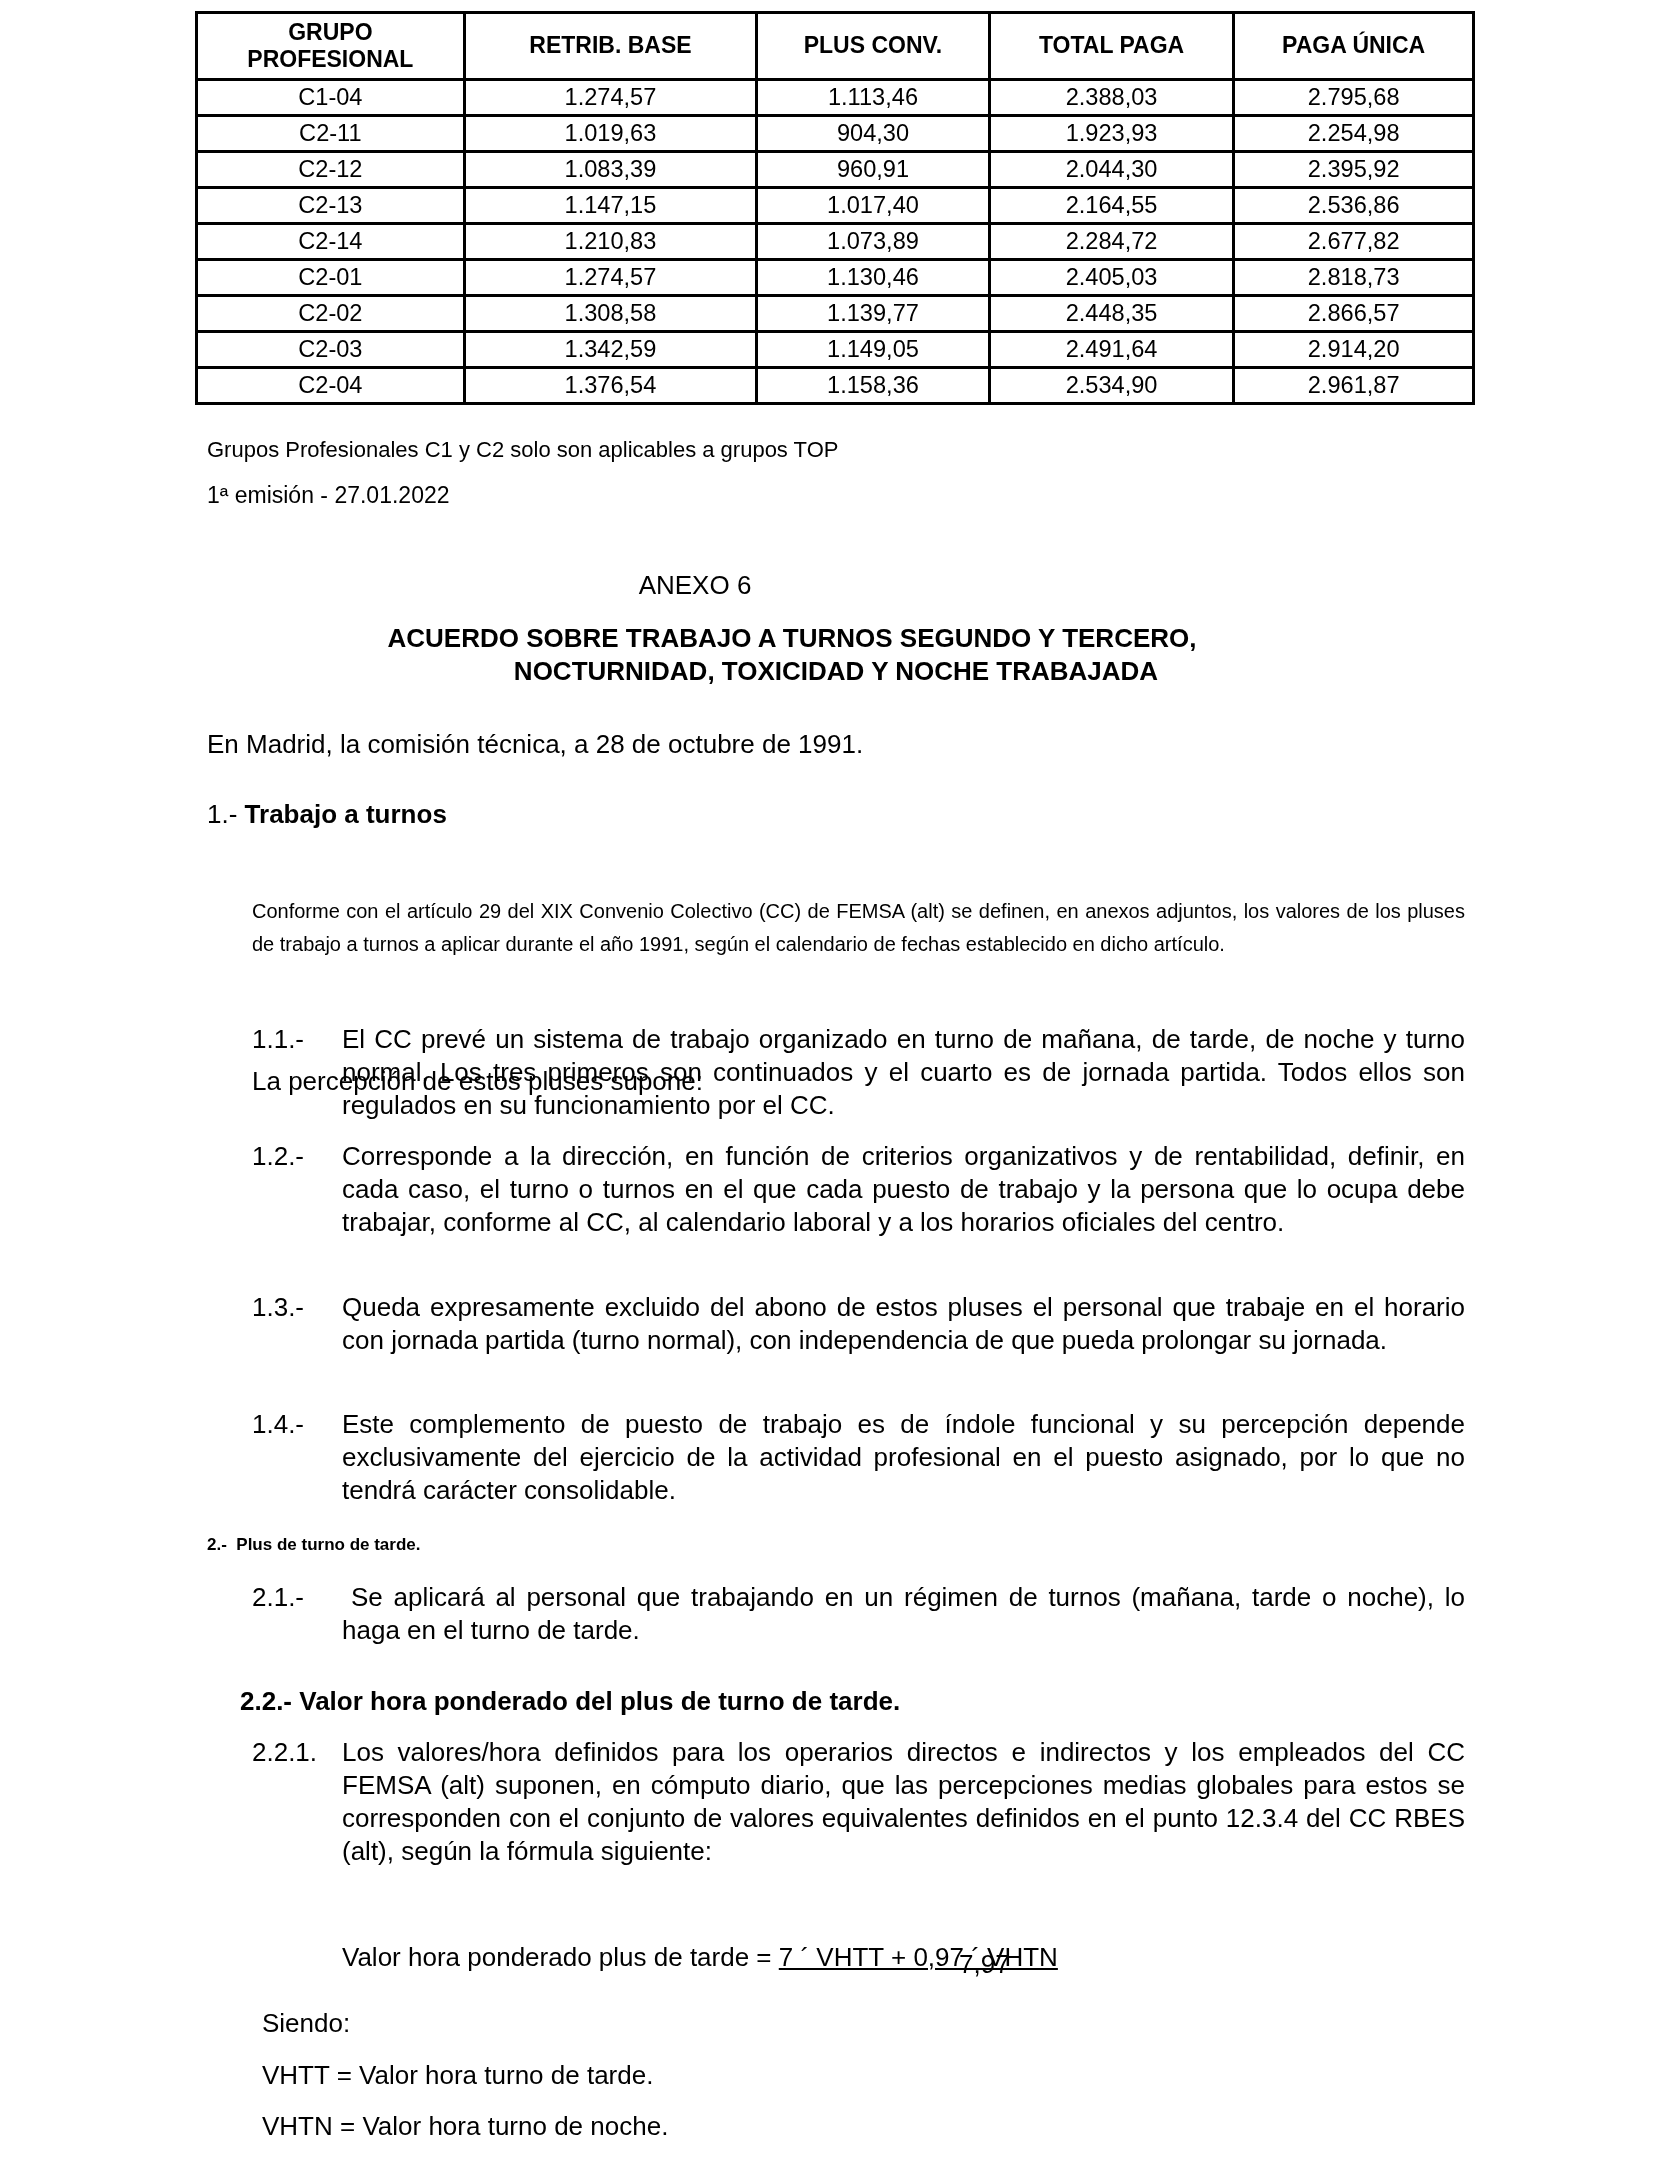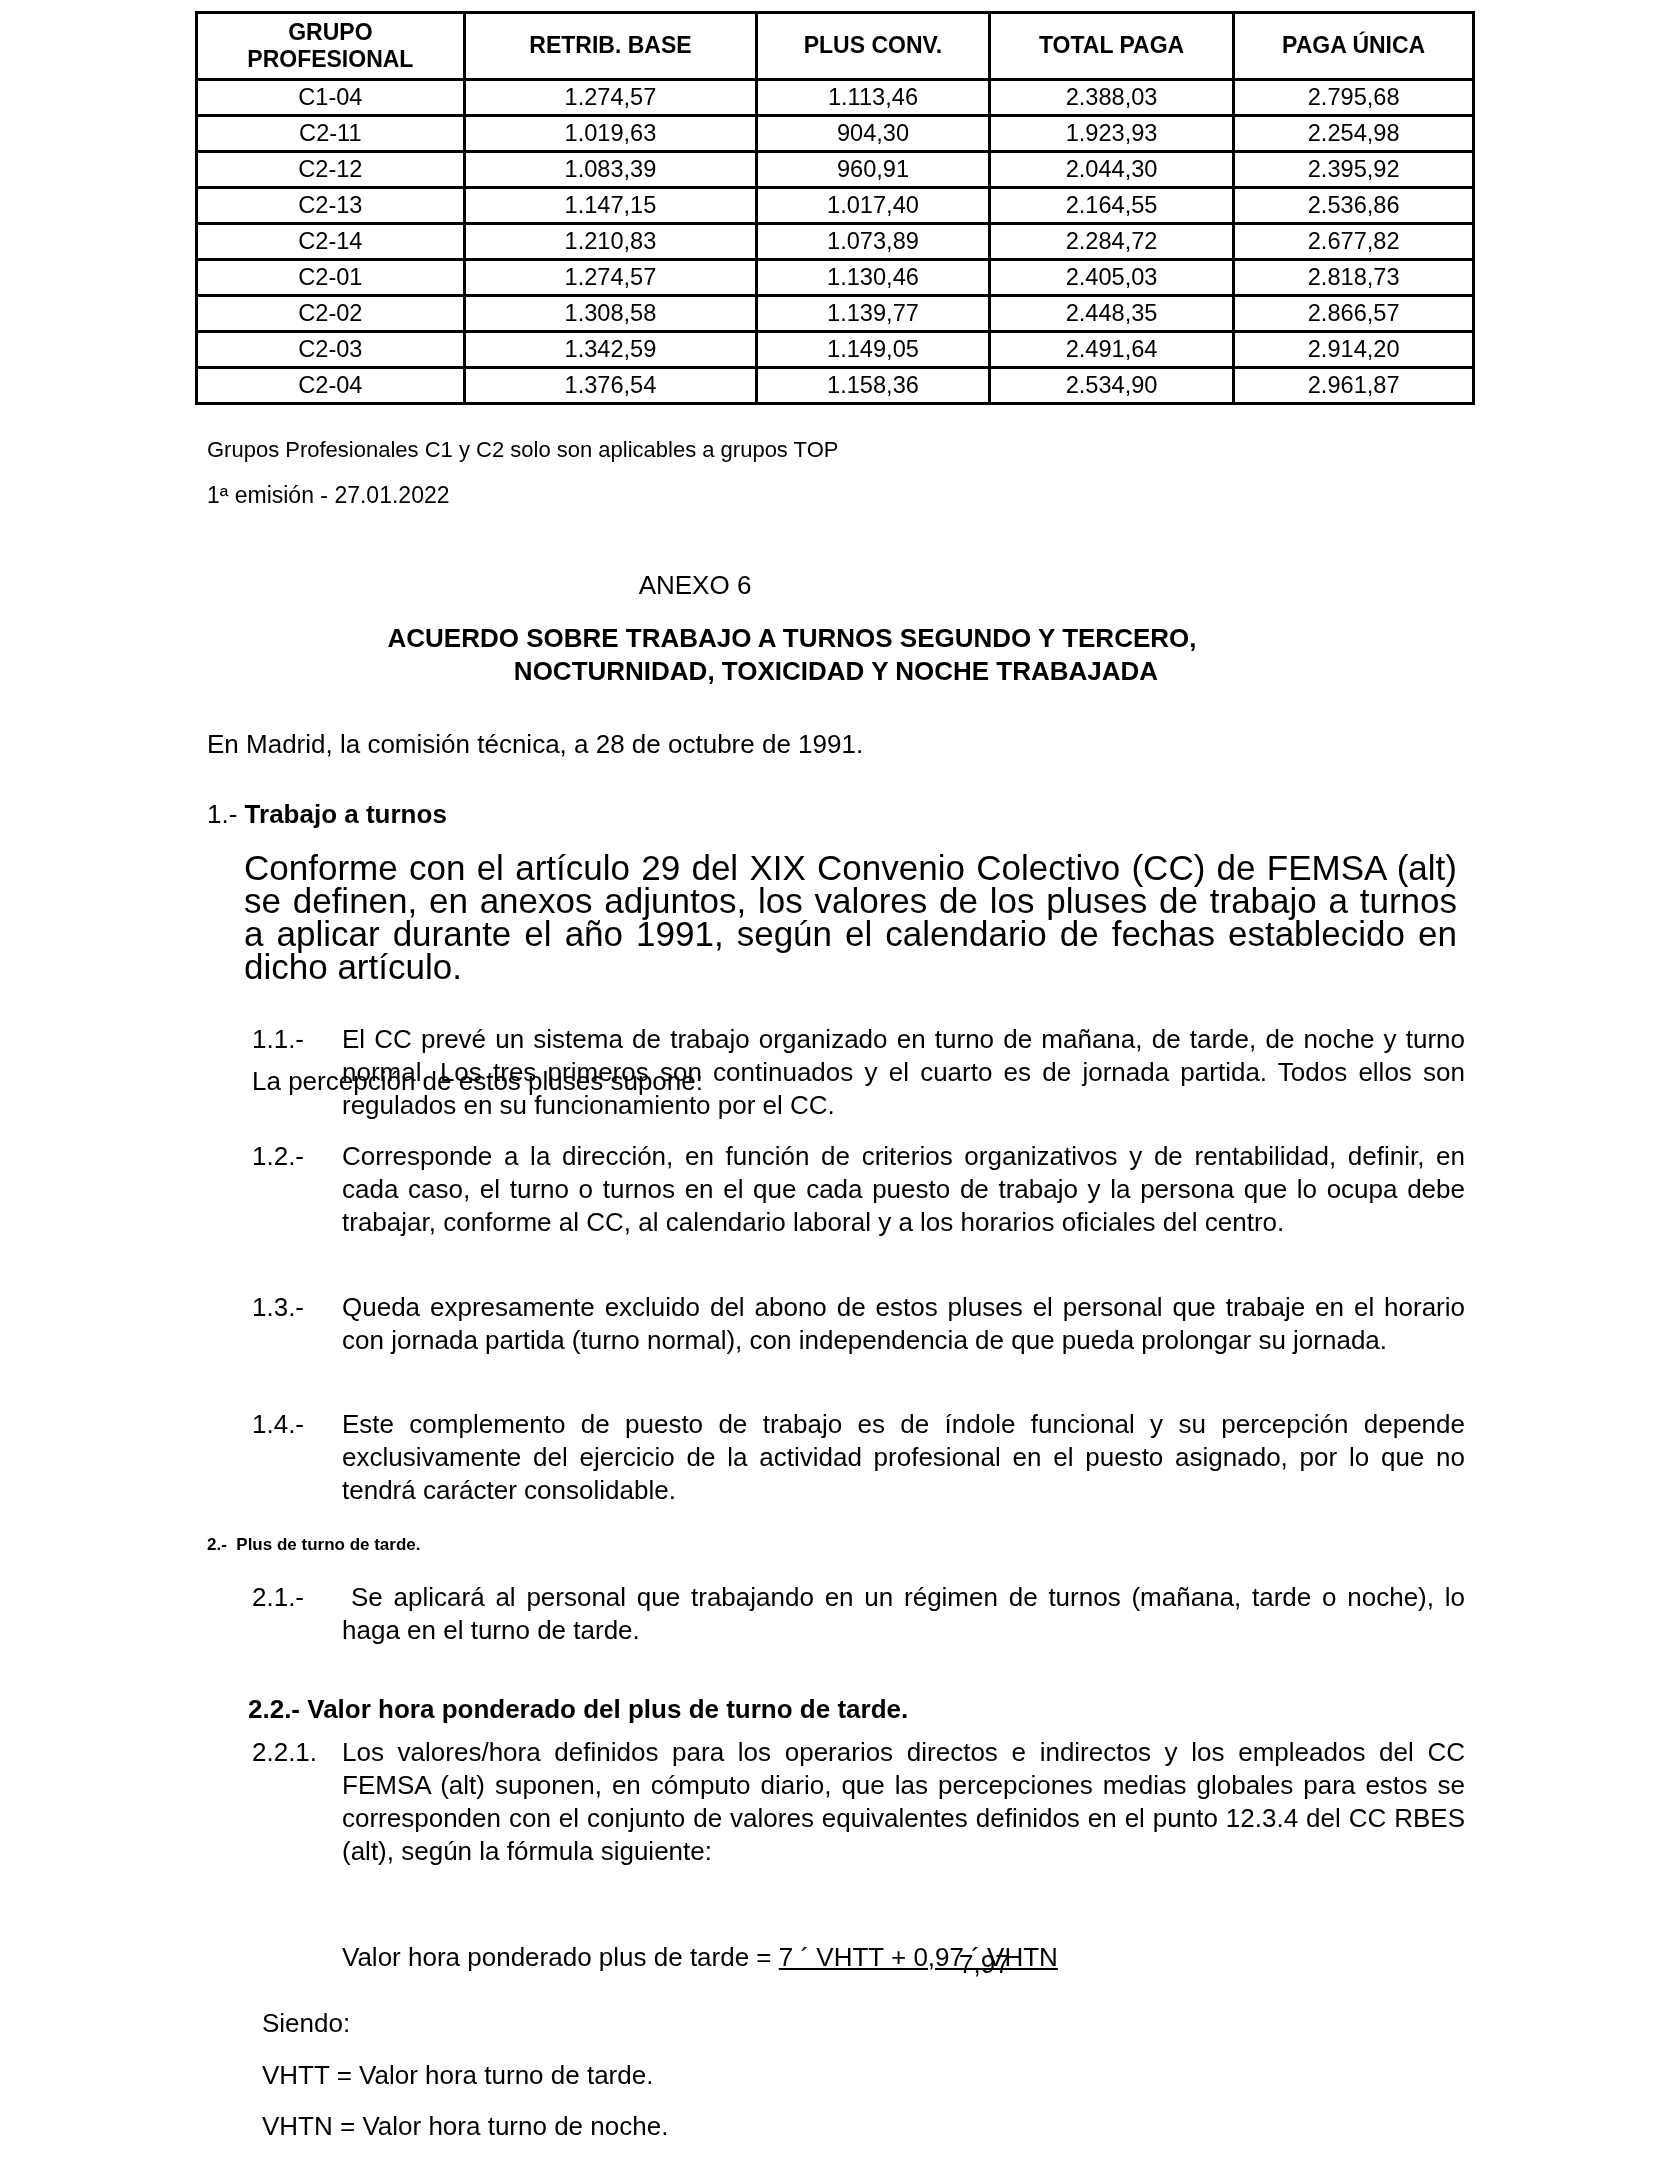--- a/index.html
+++ b/index.html
@@ -3,21 +3,21 @@
 <meta charset="utf-8">
 <style>
   html,body{margin:0;padding:0;background:#fff;}
   body{width:1672px;height:2183px;position:relative;overflow:hidden;font-family:"Liberation Sans",sans-serif;color:#000;}
   .abs{position:absolute;}
   table.sal{position:absolute;left:195px;top:10.6px;width:1280px;border-collapse:collapse;font-size:23.6px;}
   table.sal th,table.sal td{border:3px solid #000;text-align:center;padding:0;}
   table.sal th{font-weight:bold;height:64px;line-height:27px;font-size:23px;}
   table.sal td{height:33px;line-height:33px;}
   .txt{font-size:25px;line-height:33px;}
-  .para{position:absolute;left:244px;width:1213px;font-size:35px;line-height:33px;text-align:justify;}
+  .para{position:absolute;left:252px;width:1213px;font-size:20px;line-height:33px;text-align:justify;margin-top:44px;}
   .item{position:absolute;left:252px;width:1213px;font-size:26px;line-height:33px;}
   .item .lbl{position:absolute;left:0;top:0;}
   .item .body{margin-left:90px;text-align:justify;text-align-last:left;}
   .bold{font-weight:bold;}
   .center{text-align:center;}
 </style>
 </head>
 <body>
 
 <table class="sal">
@@ -141,21 +141,21 @@
 <div class="abs bold" style="left:207px;top:1528px;font-size:17px;line-height:33px;">
   <span>2.-</span>&nbsp;
   <span>Plus de turno de tarde.</span>
 </div>
 
 <div class="item" style="top:1581px;">
   <span class="lbl">2.1.-</span>
   <div class="body" style="text-indent:9px;">Se aplicará al personal que trabajando en un régimen de turnos (mañana, tarde o noche), lo haga en el turno de tarde.</div>
 </div>
 
-<div class="abs bold" style="left:248px;top:1685px;font-size:26px;line-height:33px;margin-top:8px;">2.2.- Valor hora ponderado del plus de turno de tarde.</div>
+<div class="abs bold" style="left:240px;top:1685px;font-size:26px;line-height:33px;">2.2.- Valor hora ponderado del plus de turno de tarde.</div>
 
 <div class="item" style="top:1736px;">
   <span class="lbl">2.2.1.</span>
   <div class="body">Los valores/hora definidos para los operarios directos e indirectos y los empleados del CC FEMSA (alt) suponen, en cómputo diario, que las percepciones medias globales para estos se corresponden con el conjunto de valores equivalentes definidos en el punto 12.3.4 del CC RBES (alt), según la fórmula siguiente:</div>
 </div>
 
 <div class="abs" style="left:342px;top:1897px;font-size:26px;line-height:33px;margin-top:44px;">
   <span>Valor hora ponderado plus de tarde = </span><span style="text-decoration:underline;">7 ´ VHTT + 0,97 ´ VHTN</span>
 </div>
 <div class="abs" style="left:959px;top:1948px;font-size:26px;line-height:33px;">7,97</div>

